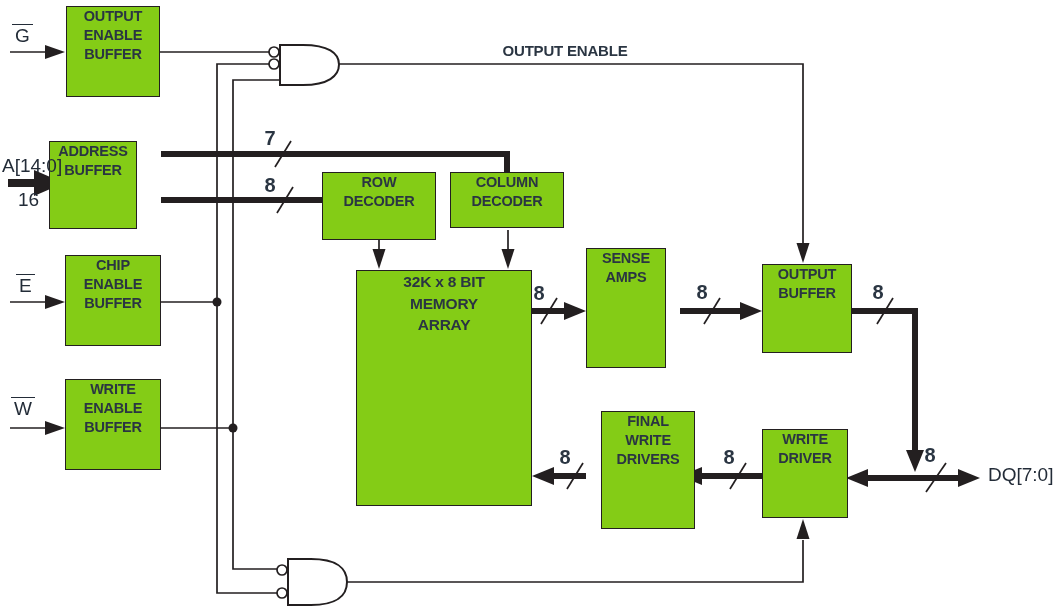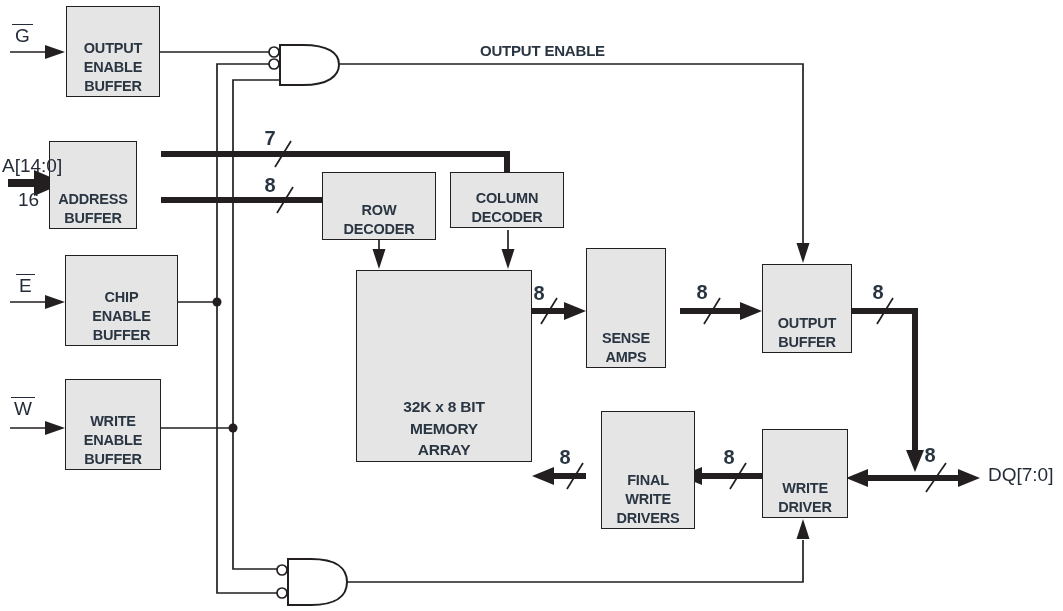--- a/index.html
+++ b/index.html
@@ -2,31 +2,31 @@
 <html><head>
 <meta charset="utf-8">
 <style>
   html,body{margin:0;padding:0;background:#ffffff;}
   .stage{
     position:relative;width:1063px;height:611px;background:#ffffff;overflow:hidden;
     font-family:"Liberation Sans", sans-serif;
   }
   .wires{position:absolute;left:0;top:0;}
   .block{
-    position:absolute;box-sizing:border-box;border:1.7px solid #231f20;background:#e5e5e5;
-    display:flex;align-items:flex-end;justify-content:center;text-align:center;
+    position:absolute;box-sizing:border-box;border:1.7px solid #231f20;background:#84cc16;
+    display:flex;align-items:flex-start;justify-content:center;text-align:center;
   }
   .block-label{
     white-space:pre-line;font-weight:bold;font-size:14.5px;line-height:1.32;
     letter-spacing:-0.2px;color:#2a3542;
   }
   .block-label.big{font-size:15.5px;line-height:1.4;}
   .netlabel{
     position:absolute;font-weight:bold;font-size:15px;color:#2a3542;
-    letter-spacing:-0.2px;text-align:left;
+    letter-spacing:-0.2px;text-align:center;
   }
   .buswidth{
     position:absolute;font-weight:bold;font-size:20px;color:#2a3542;
     width:24px;text-align:center;line-height:1;
   }
   .signame{
     position:absolute;font-size:19px;color:#232c38;line-height:1.1;white-space:nowrap;
   }
   .overbar{display:inline-block;border-top:1.7px solid #232c38;padding:1px 3px 0 3px;line-height:1.05;}
 </style>
@@ -115,21 +115,21 @@
     <span class="block-label">OUTPUT
 ENABLE
 BUFFER</span>
   </div>
 
   <div class="block" style="left:49px;top:141px;width:88px;height:88px">
     <span class="block-label">ADDRESS
 BUFFER</span>
   </div>
 
-  <div class="block" style="left:65px;top:255px;width:113px;height:91px">
+  <div class="block" style="left:65px;top:255px;width:96px;height:91px">
     <span class="block-label">CHIP
 ENABLE
 BUFFER</span>
   </div>
 
   <div class="block" style="left:65px;top:379px;width:96px;height:91px">
     <span class="block-label">WRITE
 ENABLE
 BUFFER</span>
   </div>
@@ -137,21 +137,21 @@
   <div class="block" style="left:322px;top:172px;width:114px;height:68px">
     <span class="block-label">ROW
 DECODER</span>
   </div>
 
   <div class="block" style="left:450px;top:172px;width:114px;height:56px">
     <span class="block-label">COLUMN
 DECODER</span>
   </div>
 
-  <div class="block" style="left:356px;top:270px;width:176px;height:192px">
+  <div class="block" style="left:356px;top:270px;width:176px;height:236px">
     <span class="block-label big">32K x 8 BIT
 MEMORY
 ARRAY</span>
   </div>
 
   <div class="block" style="left:586px;top:248px;width:80px;height:120px">
     <span class="block-label">SENSE
 AMPS</span>
   </div>
 

